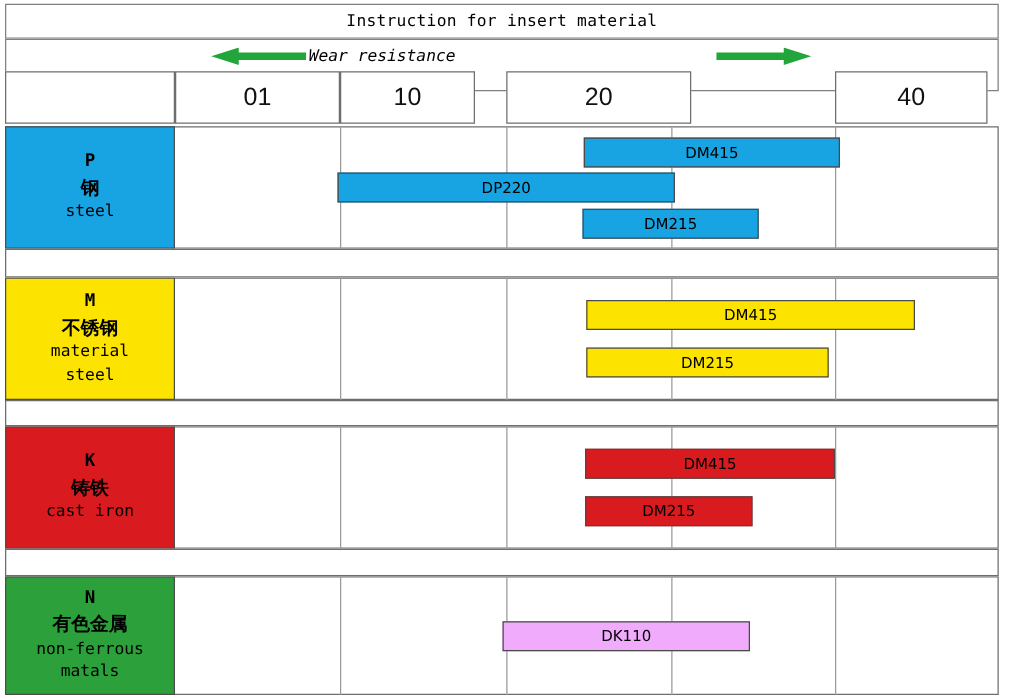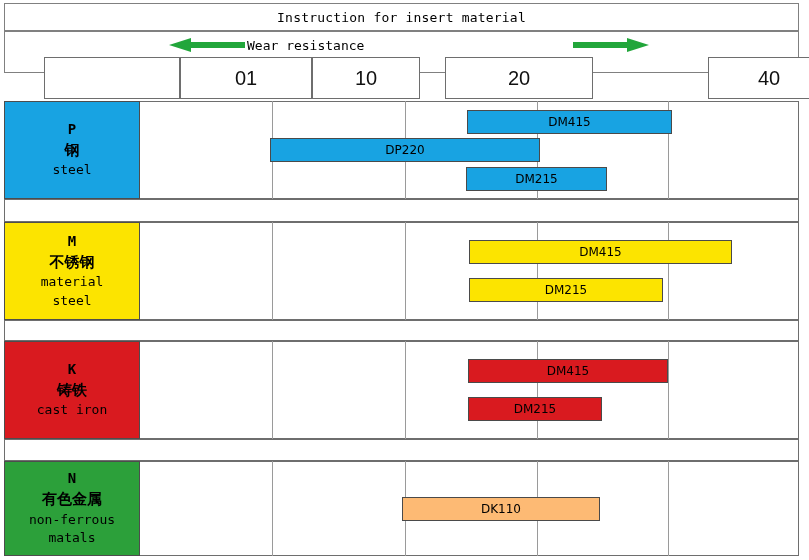--- a/index.html
+++ b/index.html
@@ -29,21 +29,21 @@
     background: #ffffff;
   }
 
   .title-cell {
     left: 4px; top: 3px; width: 795px; height: 28px;
     display: flex; align-items: center; justify-content: center;
     font-size: 13px; color: #000; letter-spacing: .2px;
   }
 
   .arrow-cell {
-    left: 4px; top: 31px; width: 795px; height: 42px;
+    left: 4px; top: 31px; width: 795px; height: 42px; font-style: italic;
   }
 
   .arrow-label {
     position: absolute;
     top: 0; height: 26px;
     display: flex; align-items: center;
     font-size: 13px; color: #000;
     white-space: nowrap;
   }
   #wear-label { left: 242px; }
@@ -55,21 +55,20 @@
   
   .hdr-row { position: absolute; left: 4px; top: 57px; height: 42px; width: 795px; }
   .hdr-cell {
     position: absolute; top: 0; height: 42px;
     box-sizing: border-box;
     border: 1px solid #6e6e6e;
     background: #fff;
     display: flex; align-items: center; justify-content: center;
     font-size: 20px; color: #111;
     font-family: "Liberation Sans", sans-serif;
-    margin-left: 40px;
   }
 
   
   .band { position: absolute; left: 4px; width: 795px; }
   .band-outer {
     position: absolute; left: 0; top: 0; right: 0; bottom: 0;
     border: 1px solid #6e6e6e; box-sizing: border-box; background: #fff;
   }
   .label-cell {
     position: absolute; left: 0; top: 0; width: 136px; bottom: 0;
@@ -187,18 +186,18 @@
       <div class="gridline" style="left: 268px;"></div>
       <div class="gridline" style="left: 401px;"></div>
       <div class="gridline" style="left: 533px;"></div>
       <div class="gridline" style="left: 664px;"></div>
       <div class="label-cell" style="background: rgb(44, 160, 58);">
         <span class="ln code">N</span>
         <span class="ln cjk">有色金属</span>
         <span class="ln ">non-ferrous</span>
         <span class="ln ">matals</span>
       </div>
-      <div class="bar" style="background: #fdba74; left: 398px; width: 198px; top: 36px; height: 24px; text-align: center;">DK110</div>
+      <div class="bar" style="background: #f0abfc; left: 398px; width: 198px; top: 36px; height: 24px; text-align: center;">DK110</div>
     </div>
     <div class="spacer" style="top: 199px; height: 23px;"></div>
     <div class="spacer" style="top: 320px; height: 21px;"></div>
     <div class="spacer" style="top: 439px; height: 22px;"></div>
   </div>
 
 </body></html>

